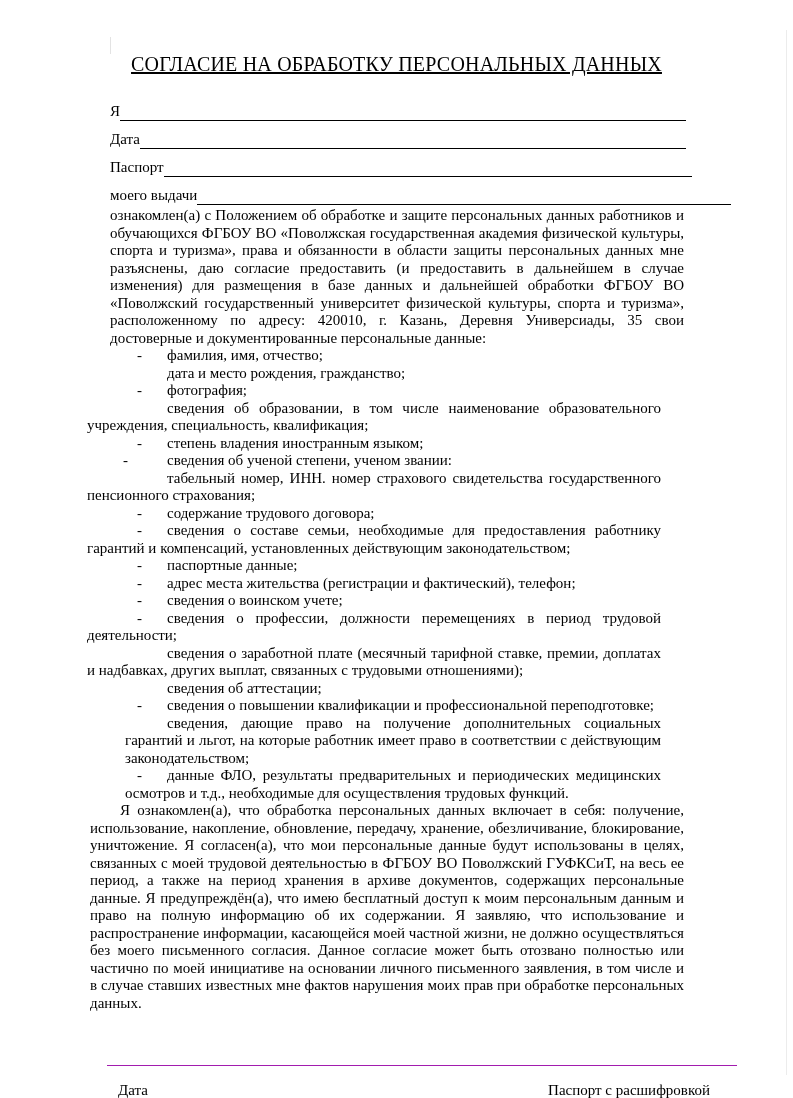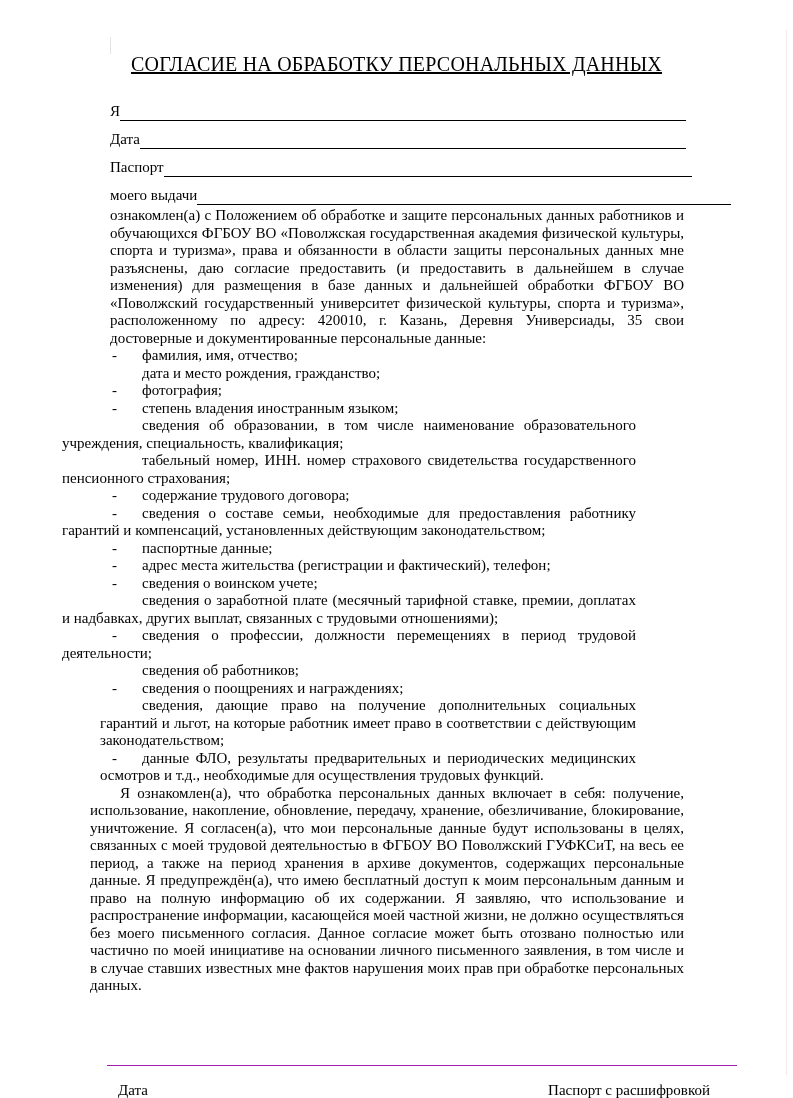--- a/index.html
+++ b/index.html
@@ -70,21 +70,21 @@
   .fr1 { margin-right: 45px; }
   .fr2 { margin-right: 45px; }
   .fr3 { margin-right: 39px; }
   .fr4 { margin-right: 0; }
   .intro {
     margin: 2px 0 0 110px;
     width: 574px;
     text-align: justify;
   }
   .list {
-    margin-left: 62px;
+    margin-left: 87px;
     width: 574px;
   }
   .li {
     text-align: justify;
   }
   .li .marker {
     display: inline-block;
     width: 30px;
     text-indent: 0;
   }
@@ -146,32 +146,33 @@
       <span class="field-line"></span>
     </div>
   </div>
 
   <div class="intro">ознакомлен(а) с Положением об обработке и защите персональных данных работников и обучающихся ФГБОУ ВО «Поволжская государственная академия физической культуры, спорта и туризма», права и обязанности в области защиты персональных данных мне разъяснены, даю согласие предоставить (и предоставить в дальнейшем в случае изменения) для размещения в базе данных и дальнейшей обработки ФГБОУ ВО «Поволжский государственный университет физической культуры, спорта и туризма», расположенному по адресу: 420010, г. Казань, Деревня Универсиады, 35 свои достоверные и документированные персональные данные:</div>
 
   <div class="list">
       <div class="li m-dash"><span class="marker">-</span>фамилия, имя, отчество;</div>
       <div class="li m-none">дата и место рождения, гражданство;</div>
       <div class="li m-dash"><span class="marker">-</span>фотография;</div>
+      <div class="li m-none">сведения об образовании, в том числе наименование образовательного учреждения, специальность, квалификация;</div>
       <div class="li m-dash"><span class="marker">-</span>степень владения иностранным языком;</div>
-      <div class="li m-none">сведения об образовании, в том числе наименование образовательного учреждения, специальность, квалификация;</div>
+      <div class="li m-out"><span class="marker">-</span>сведения об ученой степени, ученом звании:</div>
       <div class="li m-none">табельный номер, ИНН. номер страхового свидетельства государственного пенсионного страхования;</div>
       <div class="li m-dash"><span class="marker">-</span>содержание трудового договора;</div>
       <div class="li m-dash"><span class="marker">-</span>сведения о составе семьи, необходимые для предоставления работнику гарантий и компенсаций, установленных действующим законодательством;</div>
       <div class="li m-dash"><span class="marker">-</span>паспортные данные;</div>
       <div class="li m-dash"><span class="marker">-</span>адрес места жительства (регистрации и фактический), телефон;</div>
       <div class="li m-dash"><span class="marker">-</span>сведения о воинском учете;</div>
+      <div class="li m-dash"><span class="marker">-</span>сведения о профессии, должности перемещениях в период трудовой деятельности;</div>
       <div class="li m-none">сведения о заработной плате (месячный тарифной ставке, премии, доплатах и надбавках, других выплат, связанных с трудовыми отношениями);</div>
-      <div class="li m-dash"><span class="marker">-</span>сведения о профессии, должности перемещениях в период трудовой деятельности;</div>
-      <div class="li m-none">сведения об работников;</div>
-      <div class="li m-dash"><span class="marker">-</span>сведения о поощрениях и награждениях;</div>
+      <div class="li m-none">сведения об аттестации;</div>
+      <div class="li m-dash"><span class="marker">-</span>сведения о повышении квалификации и профессиональной переподготовке;</div>
       <div class="li m-none deep">сведения, дающие право на получение дополнительных социальных гарантий и льгот, на которые работник имеет право в соответствии с действующим законодательством;</div>
       <div class="li m-dash deep"><span class="marker">-</span>данные ФЛО, результаты предварительных и периодических медицинских осмотров и т.д., необходимые для осуществления трудовых функций.</div>
     </div>
 
   <div class="closing">Я ознакомлен(а), что обработка персональных данных включает в себя: получение, использование, накопление, обновление, передачу, хранение, обезличивание, блокирование, уничтожение. Я согласен(а), что мои персональные данные будут использованы в целях, связанных с моей трудовой деятельностью в ФГБОУ ВО Поволжский ГУФКСиТ, на весь ее период, а также на период хранения в архиве документов, содержащих персональные данные. Я предупреждён(а), что имею бесплатный доступ к моим персональным данным и право на полную информацию об их содержании. Я заявляю, что использование и распространение информации, касающейся моей частной жизни, не должно осуществляться без моего письменного согласия. Данное согласие может быть отозвано полностью или частично по моей инициативе на основании личного письменного заявления, в том числе и в случае ставших известных мне фактов нарушения моих прав при обработке персональных данных.</div>
 
   <div class="footer">
     <div class="footer-row">
       <span>Дата</span>
       <span>Паспорт с расшифровкой</span>

